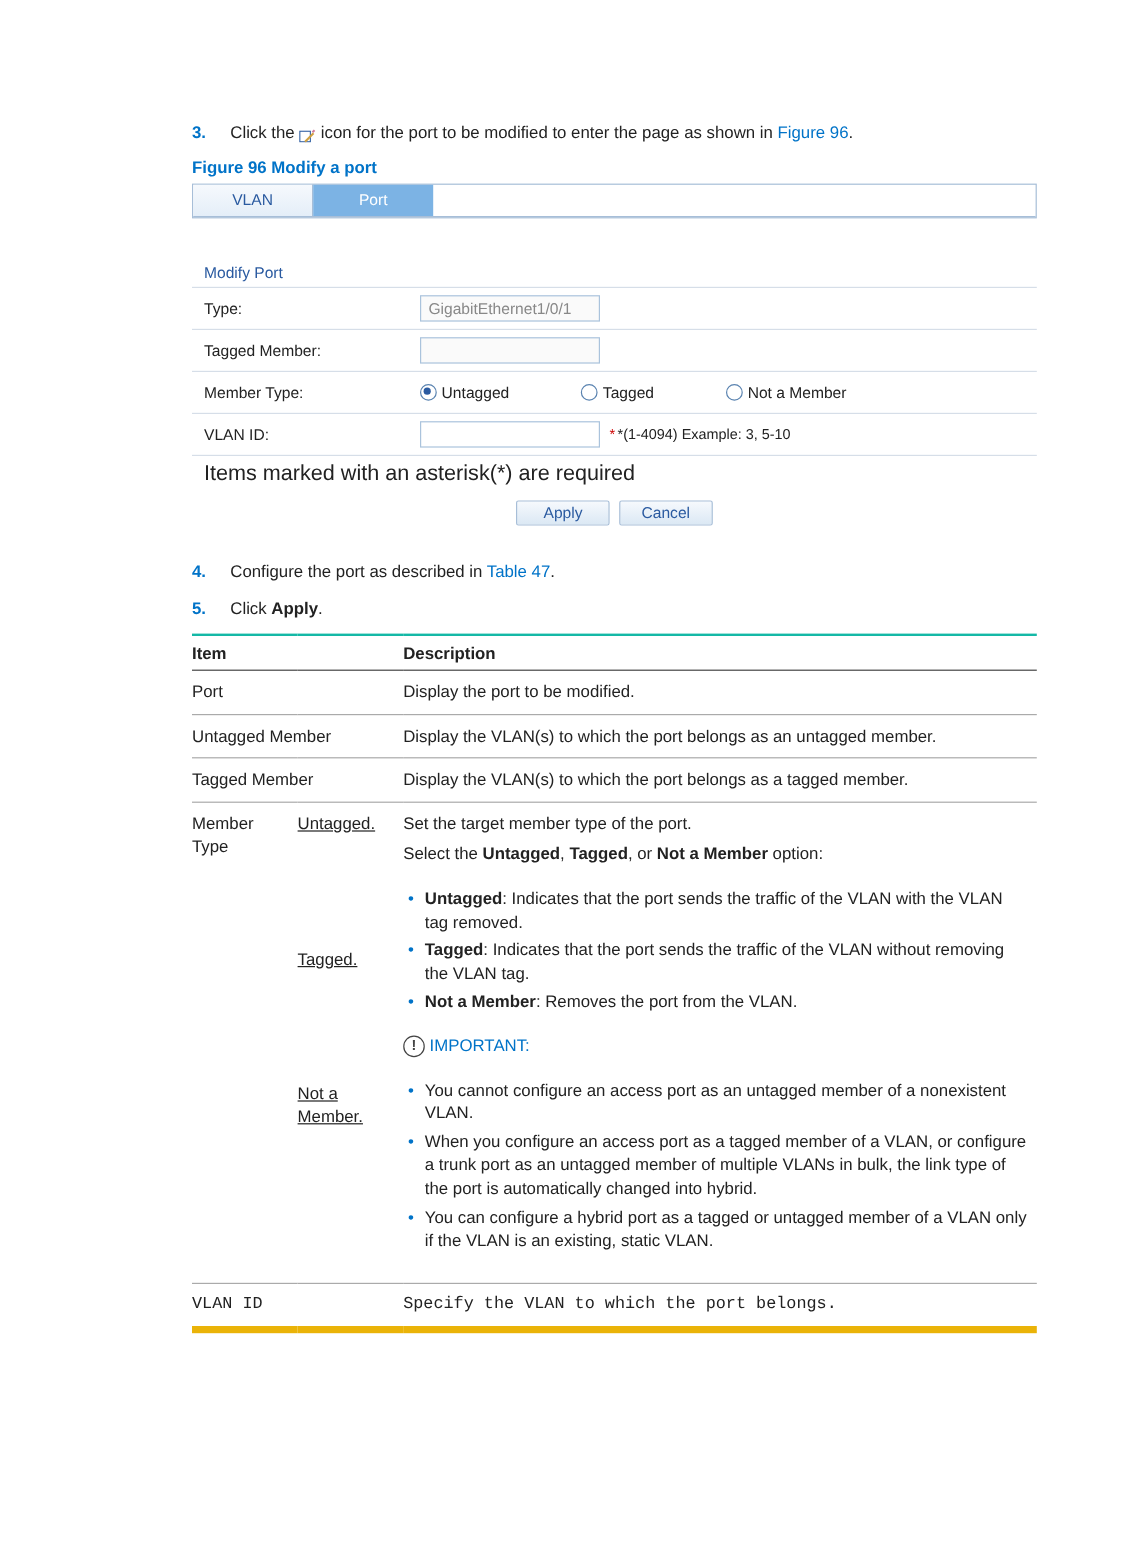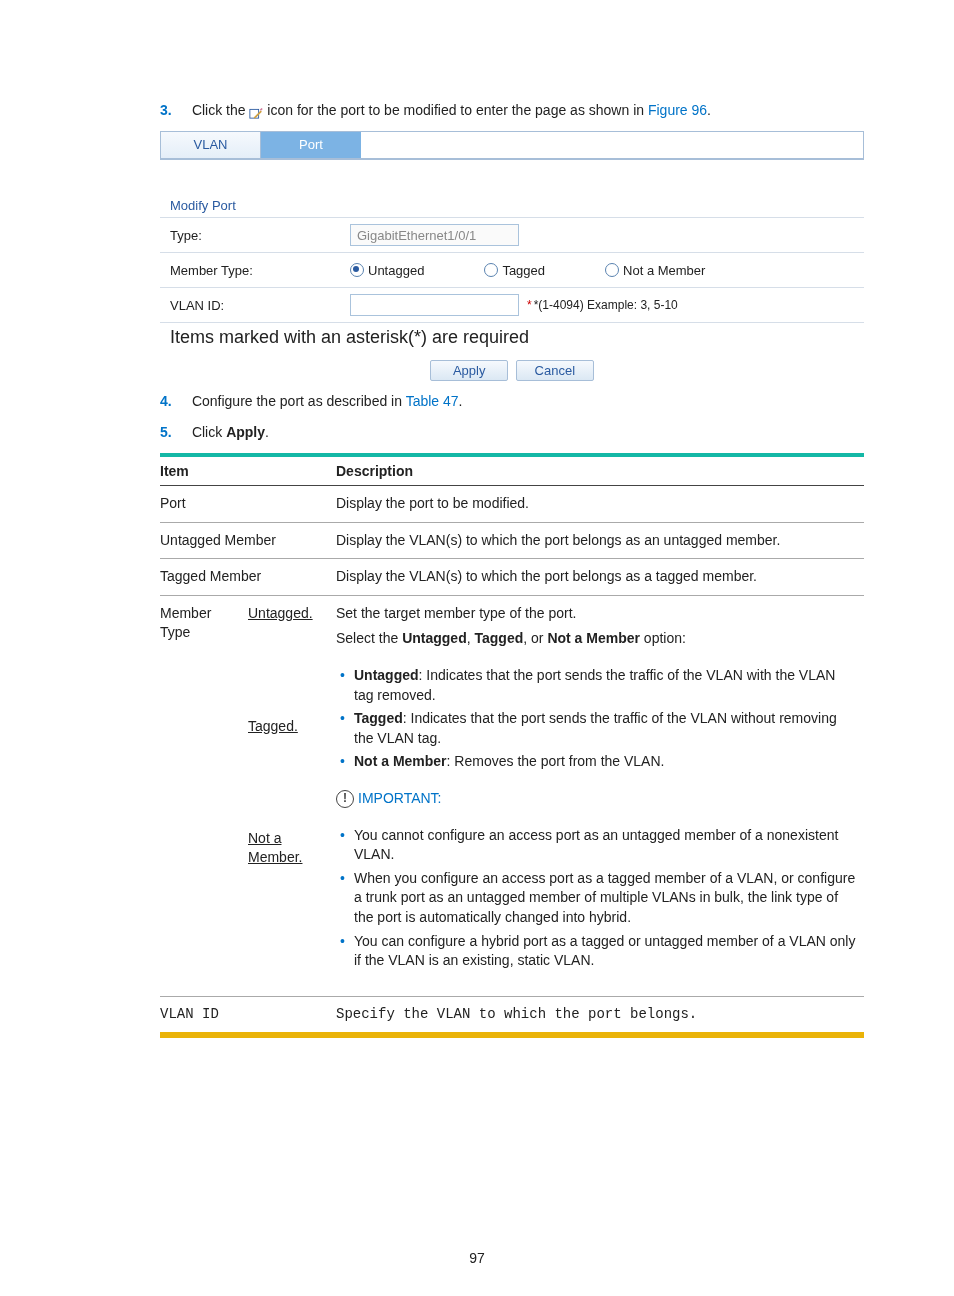--- a/index.html
+++ b/index.html
@@ -91,21 +91,21 @@
   }
   .input-cell {
     flex: 1;
     display:flex;
     align-items:center;
     gap: 8px;
   }
   input.text {
     border: 1px solid #aac3dc;
     height: 22px;
-    width: 169px;
+    width: 150px;
     padding: 0 6px;
     font-size: 13px;
     color: #888;
     box-sizing: border-box;
   }
   .radio-group {
     display:flex;
     gap: 60px;
   }
   .radio-item {
@@ -156,21 +156,21 @@
   
   table.cfg {
     border-collapse: collapse;
     width: 100%;
     margin-top: 6px;
     font-size: 14px;
   }
   table.cfg th {
     text-align:left;
     font-weight:bold;
-    border-top: 4px solid #14b8a6;
+    border-top: 2px solid #14b8a6;
     border-bottom: 1px solid #444;
     padding: 6px 8px 6px 0;
   }
   table.cfg td {
     border-top: 1px solid #aaa;
     padding: 8px 8px 8px 0;
     vertical-align: top;
     line-height: 1.4;
   }
   table.cfg tr.last td {
@@ -242,39 +242,46 @@
       <svg viewBox="0 0 16 16" width="14" height="14">
         <rect x="1" y="5" width="10" height="10" fill="none" stroke="#2a5aa0" stroke-width="1"></rect>
         <line x1="6" y1="15" x2="14" y2="7" stroke="#cfa040" stroke-width="2"></line>
         <line x1="13" y1="6" x2="15" y2="4" stroke="#d07c9c" stroke-width="2"></line>
       </svg>
     </span>
     <span> icon for the port to be modified to enter the page as shown in </span>
     <span class="link">Figure 96</span><span>.</span>
   </p>
 
+  <div class="caption">Figure 96 Modify a port</div>
 
   <div class="figure-box">
     <div class="tabrow">
       <div class="tab inactive">VLAN</div>
       <div class="tab active">Port</div>
     </div>
   </div>
 
   <div class="form-area">
     <div class="section-title">Modify Port</div>
 
     <div class="form-row">
       <div class="label-cell">Type:</div>
       <div class="input-cell">
         <input class="text" disabled="" value="GigabitEthernet1/0/1" style="">
       </div>
     </div>
 
 
+    <div class="form-row">
+      <div class="label-cell">Tagged Member:</div>
+      <div class="input-cell">
+        <input class="text" disabled="" value="" style="">
+      </div>
+    </div>
 
     <div class="form-row">
       <div class="label-cell">Member Type:</div>
       <div class="input-cell">
         <div class="radio-group">
           <div class="radio-item">
             <span class="radio checked"></span>
             <span>Untagged</span>
           </div>
           <div class="radio-item">
@@ -299,21 +306,21 @@
     </div>
 
     <div class="req-note">Items marked with an asterisk(*) are required</div>
 
     <div class="btnrow">
       <span class="btn">Apply</span>
       <span class="btn">Cancel</span>
     </div>
   </div>
 
-  <p class="step" style="">
+  <p class="step" style="margin-top:18px">
     <span class="step-num">4.</span>
     <span>Configure the port as described in </span>
     <span class="link">Table 47</span><span>.</span>
   </p>
 
   <p class="step">
     <span class="step-num">5.</span>
     <span>Click </span>
     <span class="bold">Apply</span><span>.</span>
   </p>
@@ -371,14 +378,13 @@
         <td class="subcell">Not a Member.</td>
       </tr>
 
       <tr class="last">
         <td colspan="2">VLAN ID</td>
         <td>Specify the VLAN to which the port belongs.</td>
       </tr>
     </tbody>
   </table>
 
-  <div class="page-num">97</div>
 </div>
 
 </body></html>

